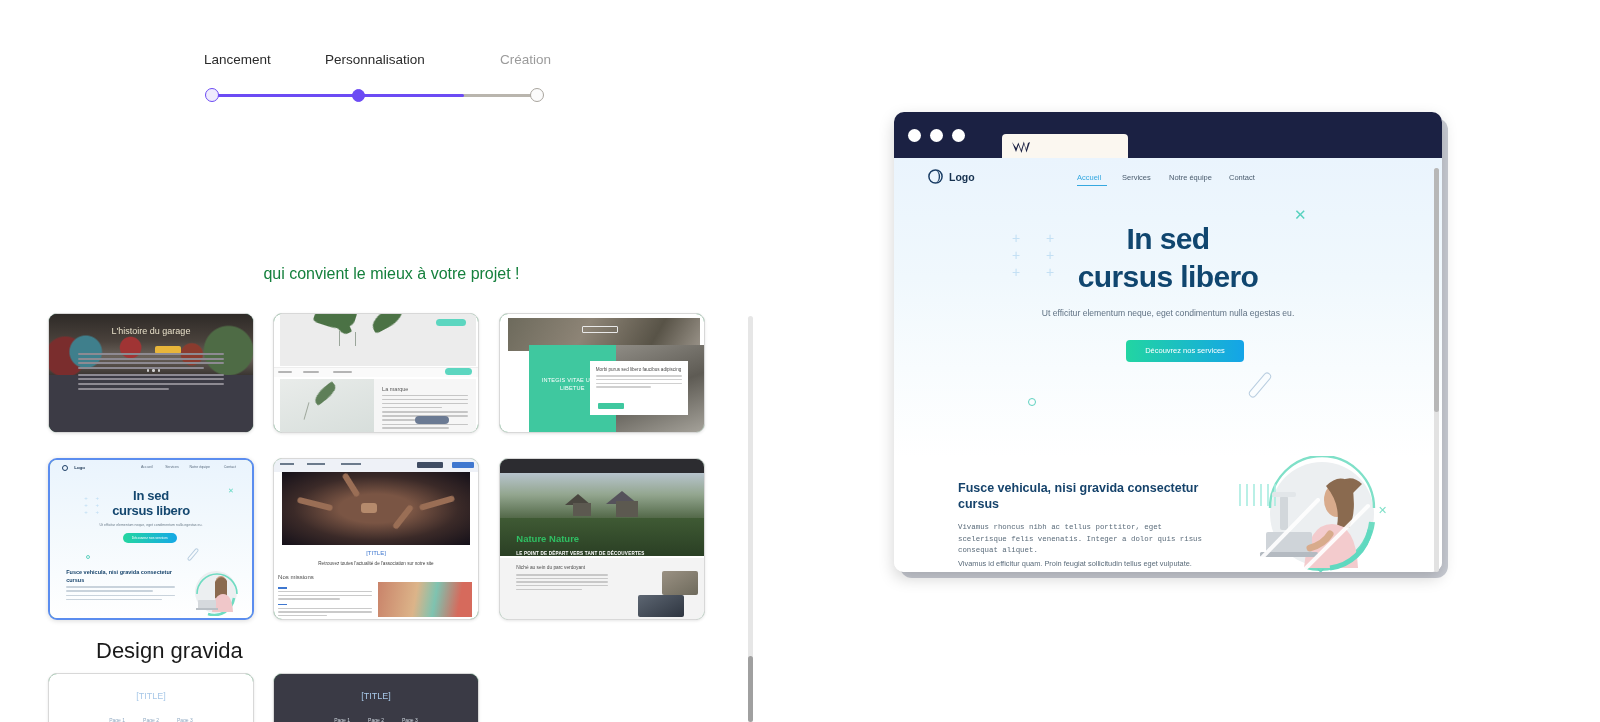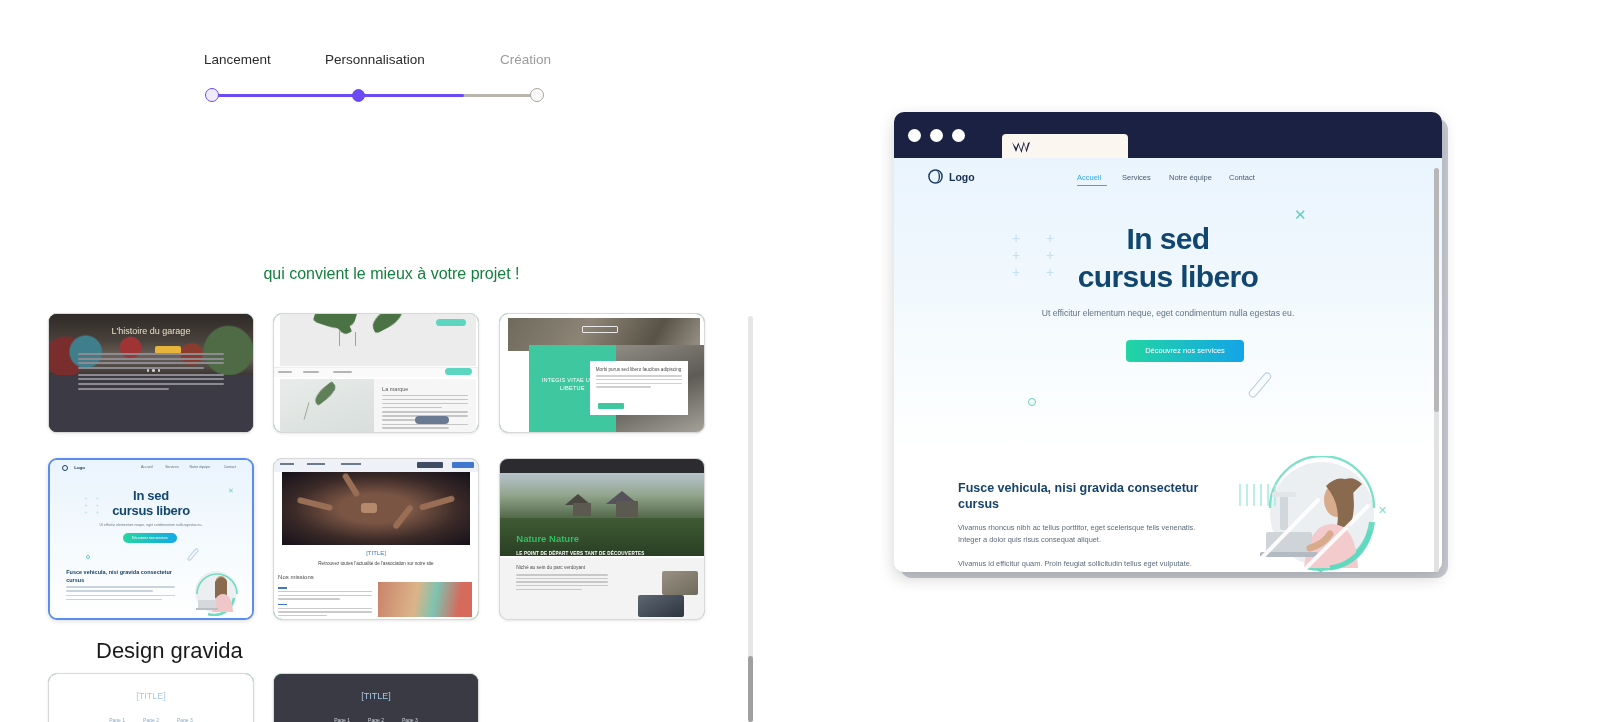--- a/index.html
+++ b/index.html
@@ -205,21 +205,21 @@
   .hero-cta { position:absolute; left:232px; top:182px; width:118px; height:22px; border-radius:4px;
      background:linear-gradient(90deg,#22d5a2,#14a4e8); cursor:pointer;}
   .hero-cta span { display:block; text-align:center; line-height:22px; font-size:7.5px; color:#fff;}
   .hero-plus { position:absolute; left:118px; top:72px; color:#c4e0f4; font-size:14px; line-height:17px; letter-spacing:11px;}
   .hero-x { position:absolute; left:400px; top:48px; color:#58d2bf; font-size:15px;}
   .hero-o { position:absolute; left:134px; top:240px; width:8px; height:8px; border:1.4px solid #5fd2c0; border-radius:50%;}
   .hero-pen { position:absolute; left:362px; top:212px; width:8px; height:30px;
      border:1.3px solid #b9cee0; border-radius:4px; transform:rotate(40deg);}
 
   .sec-h { position:absolute; left:64px; top:322px; width:250px; font-size:12.5px; font-weight:bold; color:#16436b; line-height:16px;}
-  .sec-p1 { position:absolute; left:64px; top:364px; width:245px; font-size:7.4px; color:#5a6b7a; line-height:11.5px;}
+  .sec-p1 { position:absolute; left:64px; top:364px; width:245px; font-size:7.4px; color:#5a6b7a; line-height:11.5px;font-family:Liberation Mono, monospace;}
   .sec-p2 { position:absolute; left:64px; top:400px; width:245px; font-size:7.4px; color:#5a6b7a; line-height:11.5px;}
   .illus { position:absolute; left:328px; top:298px; width:180px; height:122px;}
 
   
   .psb-track { position:absolute; left:1434px; top:168px; width:5px; height:404px; background:#e2e2e2; border-radius:3px;}
   .psb-thumb { position:absolute; left:1434px; top:168px; width:5px; height:244px; background:#b7b7b7; border-radius:3px; cursor:pointer;}
 </style>
 </head>
 <body>
 

